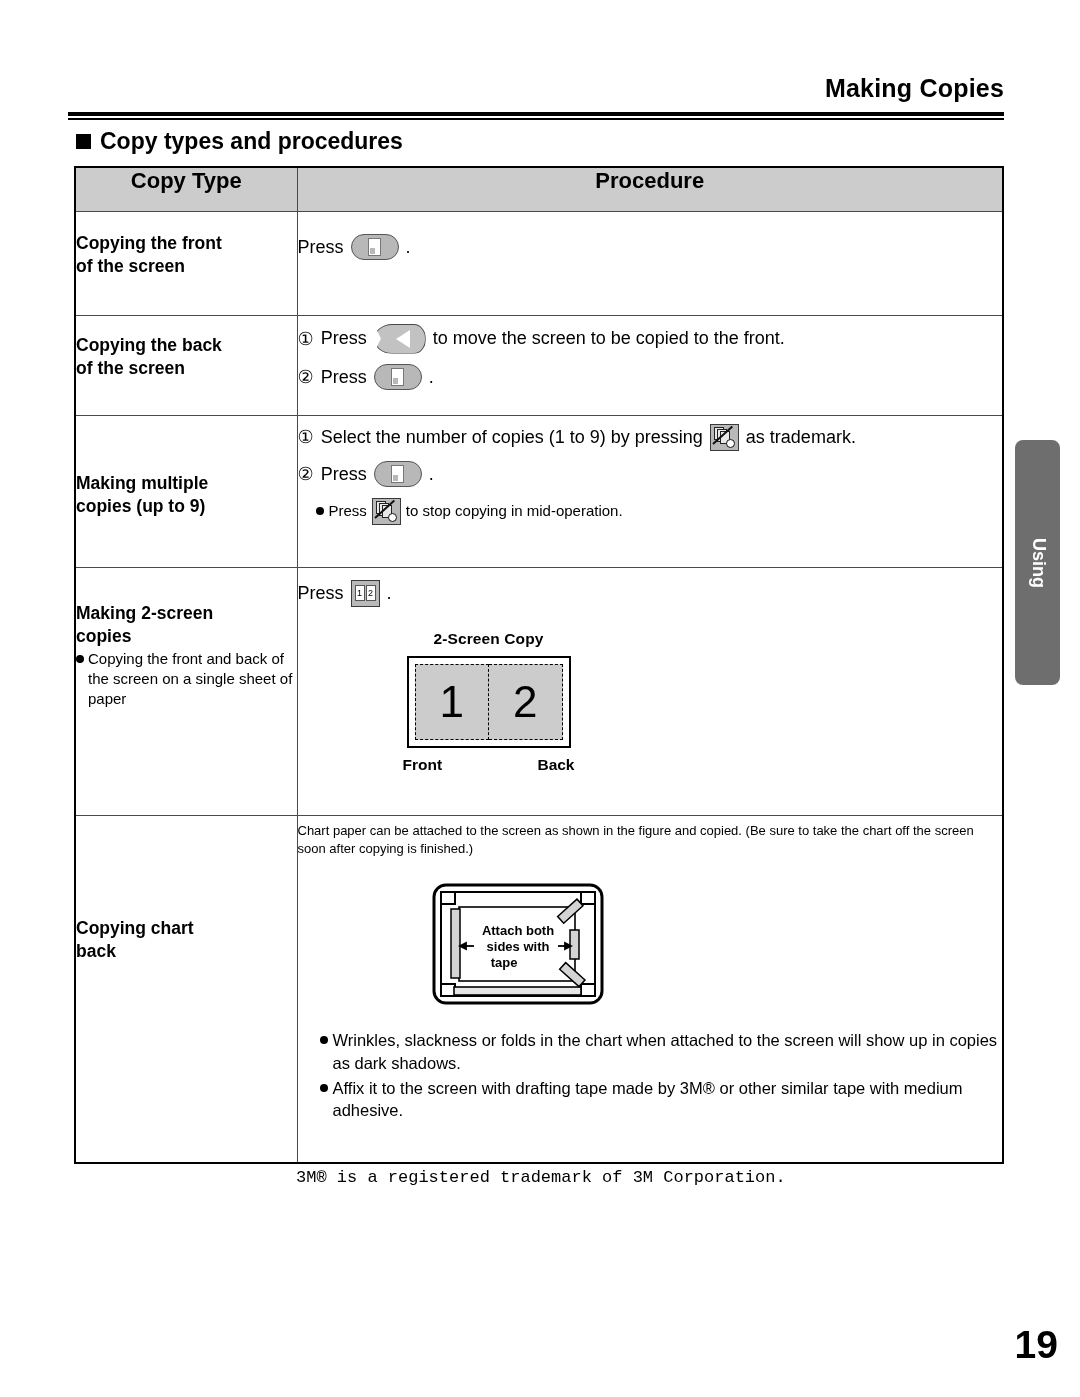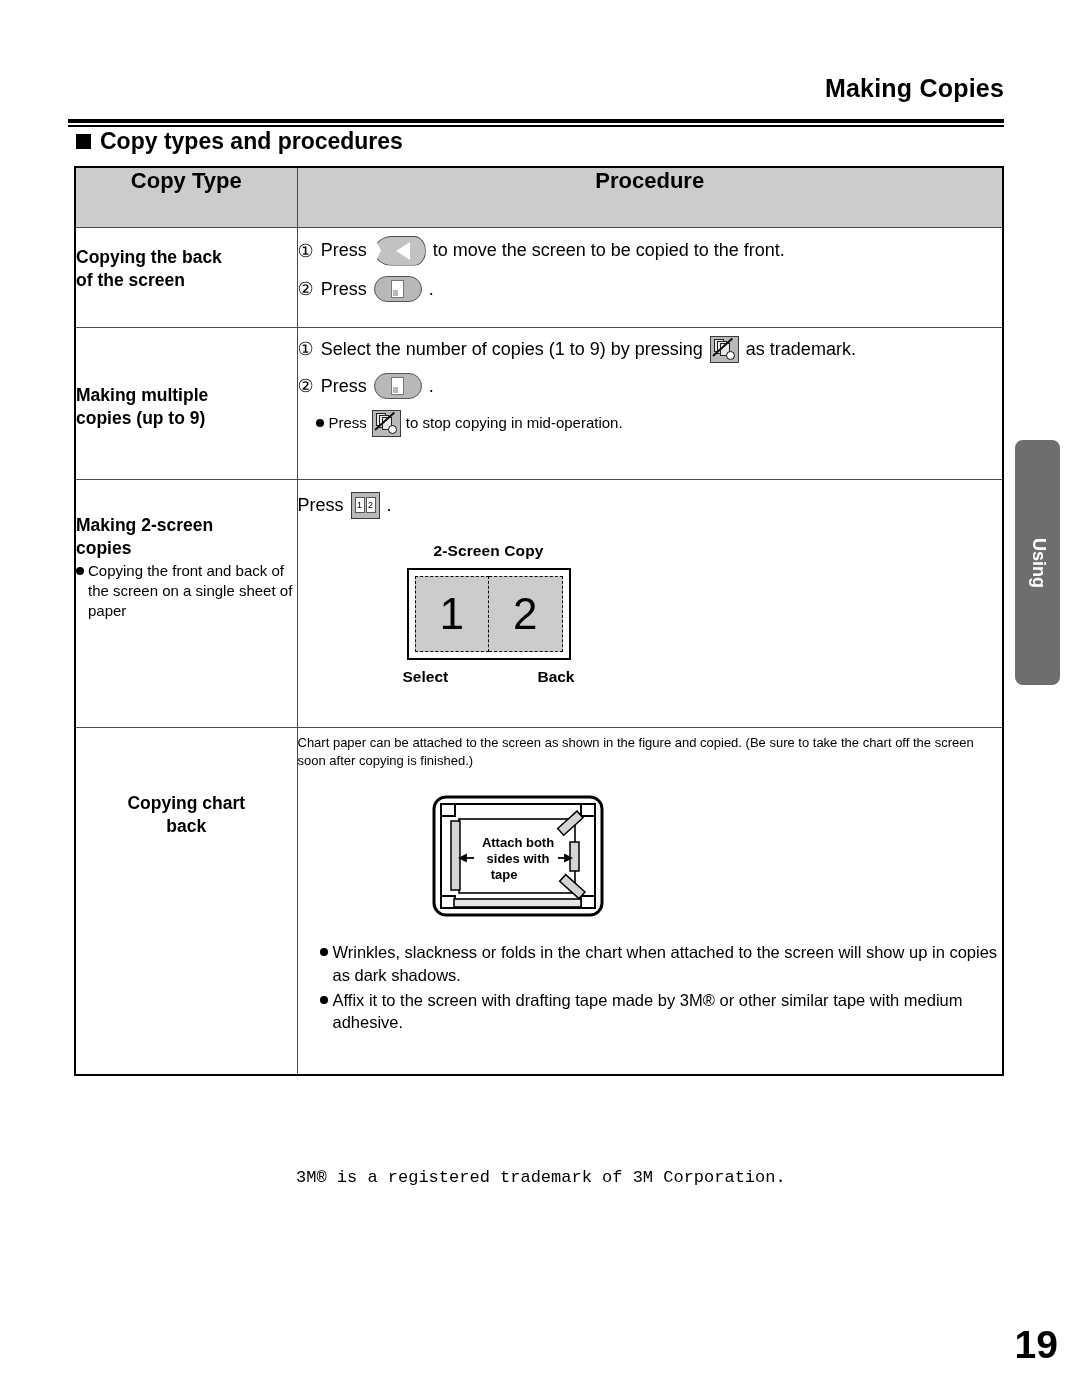--- a/index.html
+++ b/index.html
@@ -18,21 +18,21 @@
   .page-header {
     position: absolute;
     left: 68px; top: 76px; width: 936px;
   }
   .page-header-title {
     text-align: right;
     font-size: 25px;
     font-weight: bold;
     letter-spacing: 0.2px;
     line-height: 1.0;
-    padding-bottom: 18px;
+    padding-bottom: 11px;
   }
   .rule-thick { height: 4px; background: #000; }
   .rule-gap   { height: 2px; background: #fff; }
   .rule-thin  { height: 2px; background: #000; }
 
   
   .section-heading {
     position: absolute;
     left: 76px; top: 128px;
     font-size: 23px;
@@ -55,21 +55,21 @@
     border: 1px solid #4a4a4a;
     vertical-align: top;
     padding: 0;
   }
   .proc-table { border: 2px solid #000; }
   .col-type { width: 222px; }
   .col-proc { width: 706px; }
 
   thead th {
     background: #cccccc;
-    height: 60px;
+    height: 44px;
     font-size: 22px;
     font-weight: bold;
     text-align: center;
     vertical-align: middle;
     border-bottom: 1px solid #4a4a4a;
   }
 
   .type-cell {
     padding: 14px 10px 10px 12px;
     font-size: 17.5px;
@@ -290,20 +290,37 @@
       <col class="col-proc">
     </colgroup>
   <thead>
     <tr>
       <th>Copy Type</th>
       <th>Procedure</th>
     </tr>
   </thead>
   <tbody>
 
+    <tr style="height:104px;">
+      <td class="type-cell">
+        <div style="margin-top:20px;">
+          <div>Copying the front</div>
+          <div>of the screen</div>
+        </div>
+      </td>
+      <td class="proc-cell">
+        <div class="step" style="margin-top:22px;">
+          <span>Press</span>
+          <span class="btn-pill">
+            <span class="glyph-page"></span>
+          </span>
+          <span>.</span>
+        </div>
+      </td>
+    </tr>
 
     <tr style="height:100px;padding-left:9px;">
       <td class="type-cell">
         <div style="margin-top:18px;">
           <div>Copying the back</div>
           <div>of the screen</div>
         </div>
       </td>
       <td class="proc-cell">
         <div class="step" style="margin-top:8px;">
@@ -395,30 +412,30 @@
           <span>.</span>
         </div>
 
         <div class="fig-2screen">
           <div class="fig-2screen-title">2-Screen Copy</div>
           <div class="fig-2screen-box">
             <div class="fig-2screen-half left">1</div>
             <div class="fig-2screen-half right">2</div>
           </div>
           <div class="fig-2screen-labels">
-            <span>Select</span>
+            <span>Front</span>
             <span>Back</span>
           </div>
         </div>
       </td>
     </tr>
 
     <tr style="height:348px;">
       <td class="type-cell">
-        <div style="margin-top:64px;text-align:center;">
+        <div style="margin-top:101px;">
           <div>Copying chart</div>
           <div>back</div>
         </div>
       </td>
       <td class="proc-cell">
         <p style="margin:6px 14px 0 0;font-size:13px;line-height:1.45;">Chart paper can be attached to the screen as shown in the figure and copied. (Be sure to take the chart off the screen soon after copying is finished.)</p>
 
         <div class="fig-board">
           <svg width="172" height="122" viewBox="0 0 172 122">
 

